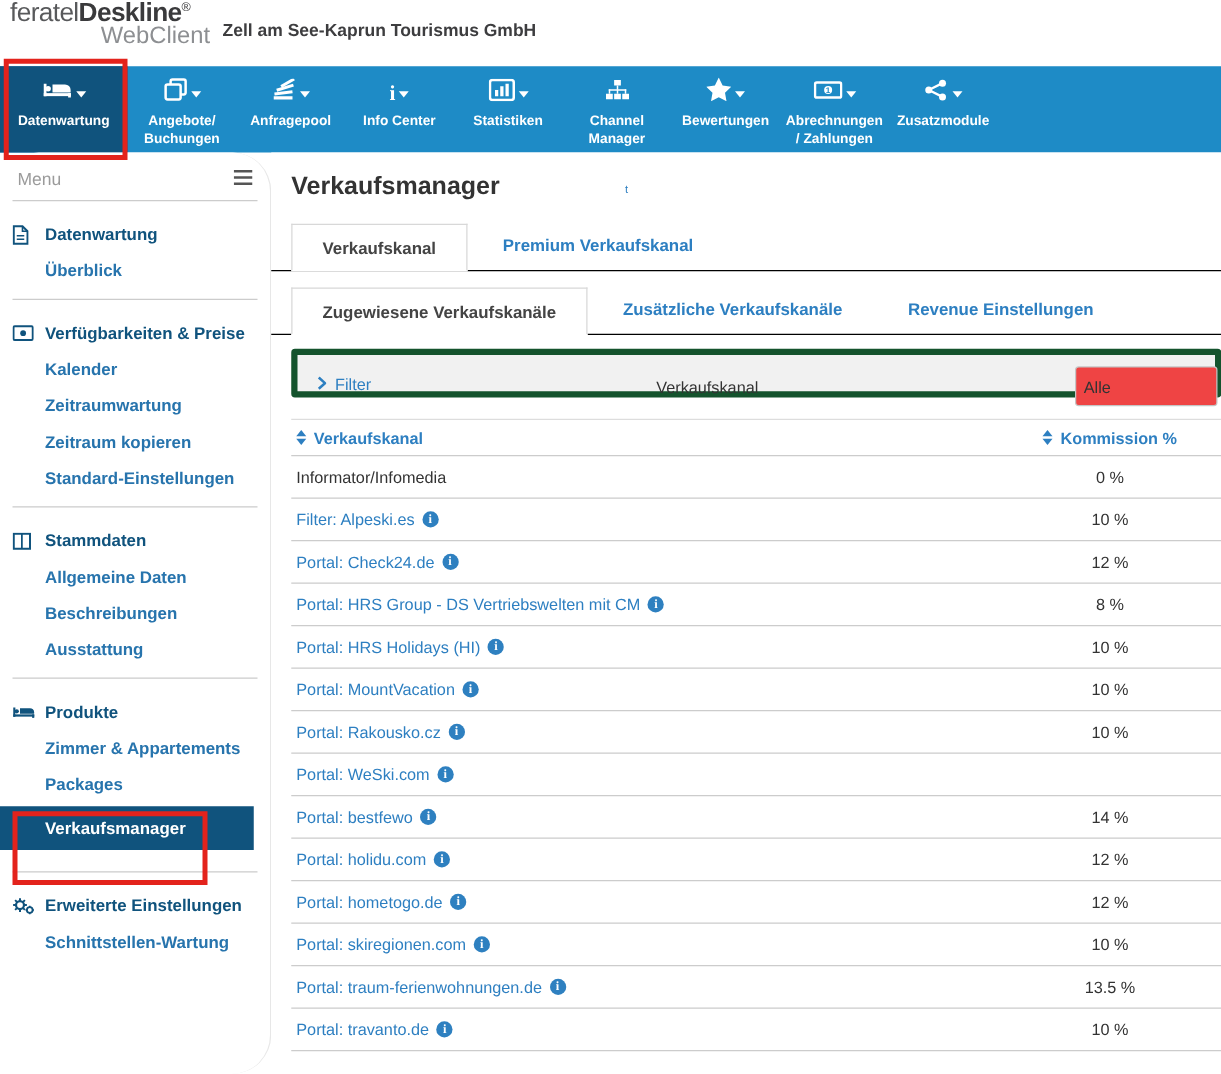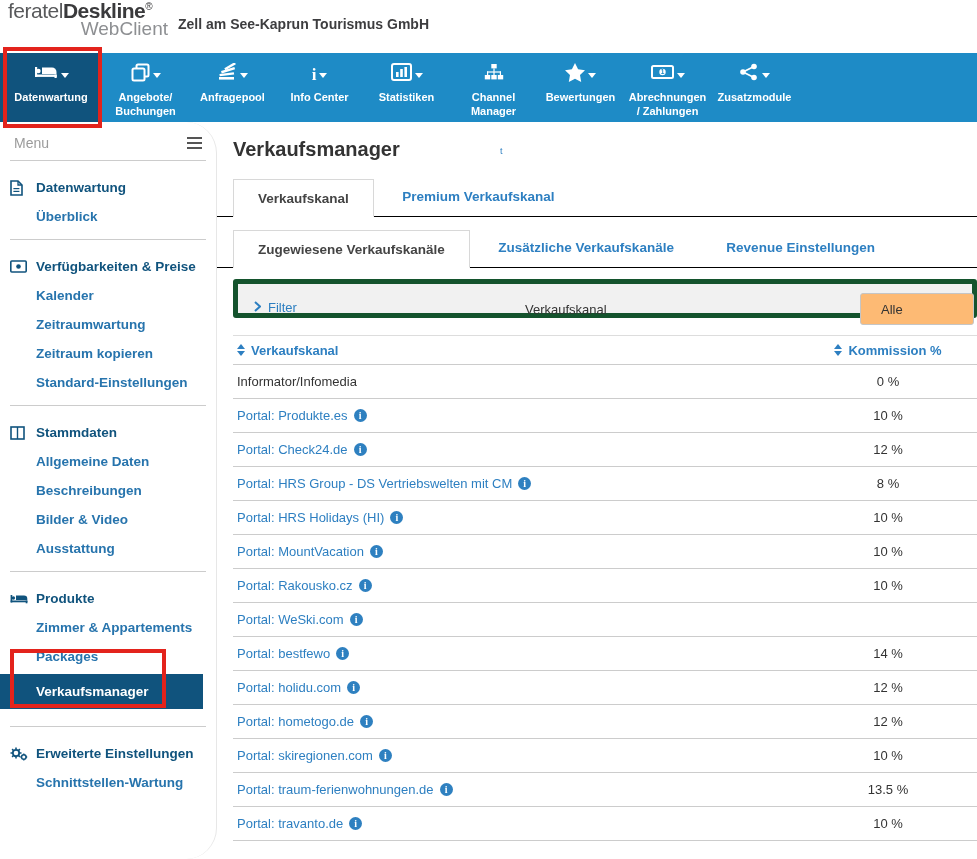--- a/index.html
+++ b/index.html
@@ -50,21 +50,21 @@
 
   .tabs { border-bottom:1px solid #000000; padding-left:16px; white-space:nowrap; }
   .tabs-1 { margin-top:10px; }
   .tabs-2 { margin-top:12px; }
   .tab { display:inline-block; padding:0 24px; height:38px; line-height:37px; font-size:13.5px; font-weight:600; color:#2d7fc1; cursor:pointer; vertical-align:bottom; }
   .tab.active { background:#fff; border:1px solid #d8d8d8; border-bottom:1px solid #fff; margin-bottom:-1px; color:#444; }
 
   .filter-panel { position:relative; margin:11px 0 0 16px; height:39px; background:#f1f1f1; border:5px solid #14532d; border-radius:3px; }
   .filter-toggle { position:absolute; left:16px; top:16px; display:flex; align-items:center; gap:7px; color:#2d7fc1; font-size:13px; cursor:pointer; }
   .filter-field-label { position:absolute; left:287px; top:18px; font-size:13px; color:#333; }
-  .filter-select { position:absolute; left:622px; right:-2px; top:9px; height:32px; background:#fdba74; border:1px solid #c5c5c5; border-radius:3px; display:flex; align-items:center; padding-left:20px; font-size:13px; color:#333; cursor:pointer; }
+  .filter-select { position:absolute; left:622px; right:-2px; top:9px; height:32px; background:#ef4444; border:1px solid #c5c5c5; border-radius:3px; display:flex; align-items:center; padding-left:6px; font-size:13px; color:#333; cursor:pointer; }
 
   .table { margin:17px 0 0 16px; }
   .t-row { display:flex; align-items:center; border-bottom:1px solid #ccc; }
   .t-head { height:30px; border-top:1px solid #ddd; }
   .t-body-row { height:34px; }
   .t-col1 { flex:1; display:flex; align-items:center; padding-left:4px; min-width:0; }
   .t-col2 { width:132px; margin-right:23px; display:flex; align-items:center; justify-content:center; }
   .t-head .hdr { font-size:13px; font-weight:bold; color:#2d7fc1; cursor:pointer; display:flex; align-items:center; gap:6px; }
   .cell-text { font-size:13px; color:#333; }
   .cell-link { font-size:13px; color:#2d7fc1; cursor:pointer; white-space:nowrap; }
@@ -270,21 +270,20 @@
         <span class="side-header-icon">
           <svg width="15" height="14" viewBox="0 0 15 14">
               <rect x="1" y="1" width="13" height="12" fill="none" stroke="#10537d" stroke-width="1.6"></rect>
               <rect x="6.8" y="1" width="1.4" height="12" fill="#10537d"></rect>
             </svg>
         </span>
         <span class="side-header-label">Stammdaten</span>
       </div>
       <div class="side-item">Allgemeine Daten</div>
       <div class="side-item">Beschreibungen</div>
-      <div class="side-item">Bilder &amp; Video</div>
       <div class="side-item">Ausstattung</div>
     </div>
     <div class="side-divider"></div>
 
     <div class="side-section">
       <div class="side-header">
         <span class="side-header-icon">
           <svg width="18" height="12" viewBox="0 0 18 12">
               <circle cx="3.4" cy="5" r="1.7" fill="#10537d"></circle>
               <path d="M6 2.5h8a3.3 3.3 0 0 1 3.3 3.3V7H6z" fill="#10537d"></path>
@@ -376,21 +375,21 @@
       <div class="t-row t-body-row">
         <div class="t-col1">
             <span class="cell-text">Informator/Infomedia</span>
           </div>
         <div class="t-col2">
             <span class="commission">0 %</span>
           </div>
       </div>
       <div class="t-row t-body-row">
         <div class="t-col1">
-            <span class="cell-link">Portal: Produkte.es</span>
+            <span class="cell-link">Filter: Alpeski.es</span>
             <span class="info-icon serif-i" style="font-size:10px;">i</span>
           </div>
         <div class="t-col2">
             <span class="commission">10 %</span>
           </div>
       </div>
       <div class="t-row t-body-row">
         <div class="t-col1">
             <span class="cell-link">Portal: Check24.de</span>
             <span class="info-icon">i</span>

